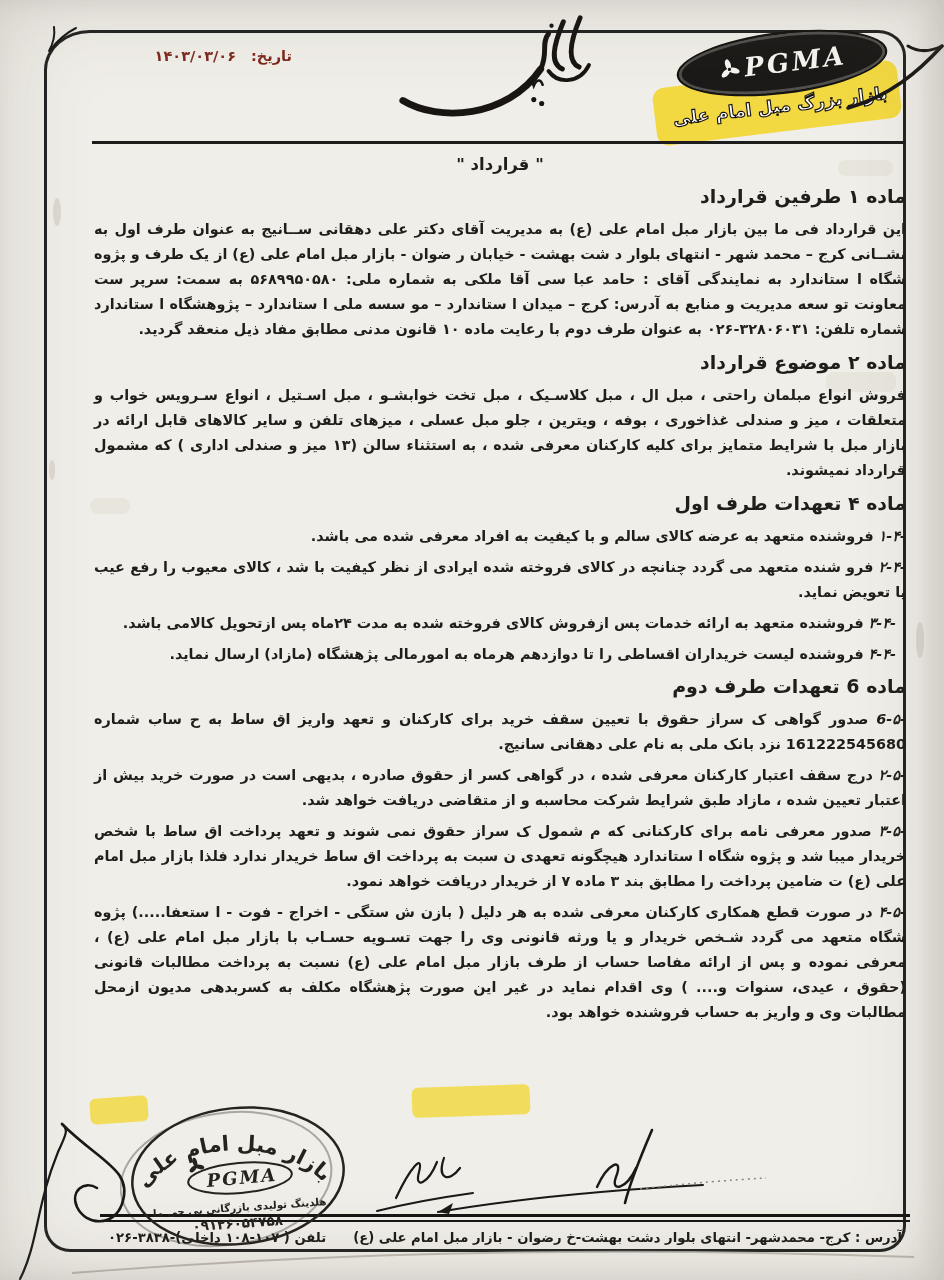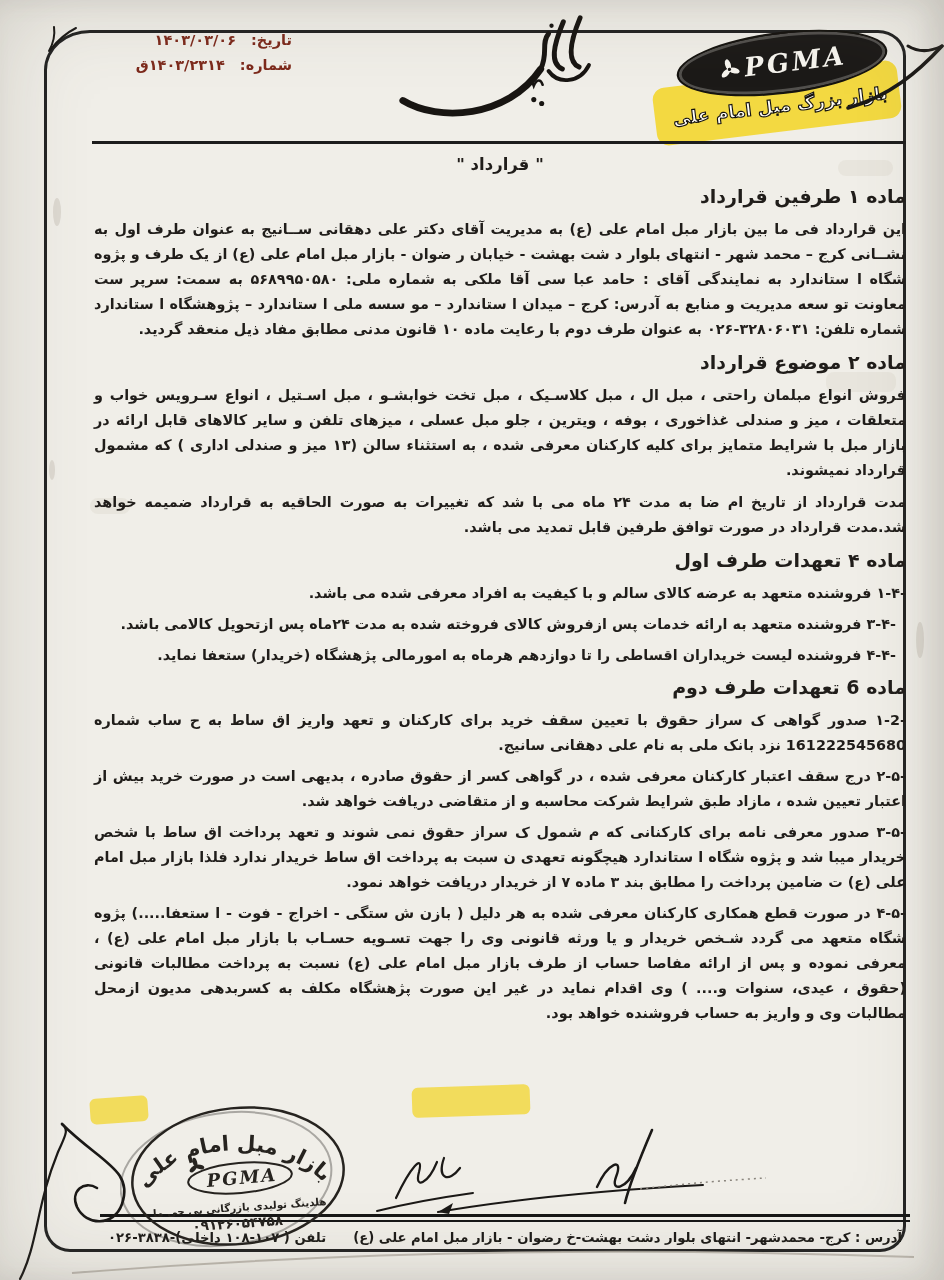--- a/index.html
+++ b/index.html
@@ -3,21 +3,21 @@
 <meta charset="utf-8">
 <style>
   html,body{margin:0;padding:0;}
   .scene{position:relative;width:944px;height:1280px;background:#f0eee8;overflow:hidden;
          font-family:"DejaVu Sans",sans-serif;color:#201d1a;}
   .vignette{position:absolute;inset:0;z-index:9;pointer-events:none;
             box-shadow:inset 0 0 90px rgba(90,84,72,.20), inset -14px 0 24px rgba(90,84,72,.12);}
   .frame{position:absolute;left:44px;top:30px;width:856px;height:1216px;z-index:2;
          border:3px solid #232323;border-radius:46px 28px 26px 26px / 40px 26px 26px 26px;}
   
-  .date-block{position:absolute;left:92px;top:28px;width:200px;z-index:3;direction:rtl;
+  .date-block{position:absolute;left:92px;top:44px;width:200px;z-index:3;direction:rtl;
               color:#7d2a1c;font-weight:700;font-size:14.5px;line-height:25px;}
   .date-row{white-space:nowrap;}
   .date-row .lbl{margin-left:10px;}
   .bismillah{position:absolute;left:392px;top:8px;width:258px;height:128px;z-index:3;}
   .logo{position:absolute;left:650px;top:32px;width:260px;height:108px;z-index:3;}
   .logo-banner{position:absolute;left:4px;top:42px;width:246px;height:58px;background:#f2d738;
                transform:rotate(-7deg);border-radius:12px;opacity:.95;}
   .logo-ellipse{position:absolute;left:26px;top:0;width:208px;height:58px;background:#1c1a18;
                 border:2.5px solid #15130f;border-radius:50%;transform:rotate(-7deg);
                 display:flex;align-items:center;justify-content:center;gap:3px;
@@ -29,21 +29,21 @@
             -webkit-text-stroke:1.15px #14120f;letter-spacing:.5px;direction:rtl;}
   .divider-top{position:absolute;left:92px;width:814px;top:141px;border-top:3.5px solid #1c1c1c;z-index:3;}
   
   .body{position:absolute;left:94px;top:150px;width:812px;z-index:3;direction:rtl;
         font-size:14.4px;font-weight:700;line-height:25px;}
   .doc-title{text-align:center;font-size:16.5px;letter-spacing:1px;margin:2px 0 6px;}
   .art-h{font-size:19px;line-height:27px;margin:5px 0 7px;font-weight:700;}
   .body p{margin:0 0 7px;text-align:justify;}
   .item{margin:0 0 6px;text-align:justify;}
   .item.indent{padding-right:10px;}
-  .num{unicode-bidi:bidi-override;}
+  .num{unicode-bidi:bidi-override;font-style:italic;}
   
   .hl{position:absolute;background:#f2d738;opacity:.8;border-radius:6px;z-index:1;}
   .hl1{left:412px;top:1086px;width:118px;height:30px;transform:rotate(-2deg);}
   .hl2{left:90px;top:1097px;width:58px;height:26px;transform:rotate(-4deg);}
   .smudge{position:absolute;background:#e3dfd6;opacity:.6;border-radius:8px;z-index:1;}
   
   .stamp{position:absolute;left:120px;top:1092px;width:236px;height:158px;z-index:5;}
   .marks{position:absolute;inset:0;z-index:6;pointer-events:none;}
   
   .divider-bottom{position:absolute;left:100px;width:810px;top:1214px;z-index:3;}
@@ -63,24 +63,20 @@
   <div class="smudge" style="left:826px;top:372px;width:70px;height:20px;"></div>
   <div class="smudge" style="left:838px;top:160px;width:55px;height:16px;"></div>
   <div class="smudge" style="left:90px;top:498px;width:40px;height:16px;"></div>
 
   <div class="frame"></div>
 
   <div class="date-block">
     <div class="date-row">
       <span class="lbl">تاریخ:</span>
       <bdo dir="ltr">۱۴۰۳/۰۳/۰۶</bdo>
-    </div>
-    <div class="date-row">
-      <span class="lbl">شماره:</span>
-      <bdo dir="ltr">۱۴۰۳/۲۳۱۴</bdo><span>ق</span>
     </div>
   </div>
 
   <svg class="bismillah" viewBox="0 0 260 130" aria-label="بسمه تعالی">
     <g stroke="#181512" fill="none" stroke-linecap="round">
       <path d="M10,94 C46,116 116,112 150,62" stroke-width="7"></path>
       <path d="M150,62 C158,46 150,36 158,26" stroke-width="5"></path>
       <path d="M134,80 c3,-7 7,-7 9,-1 c3,-7 7,-7 9,-1" stroke-width="2.6"></path>
       <path d="M173,14 C163,38 159,56 172,62" stroke-width="5"></path>
       <path d="M190,10 C180,34 176,54 189,60" stroke-width="5"></path>
@@ -113,29 +109,29 @@
 
   <div class="body">
     <div class="doc-title">" قرارداد "</div>
 
     <div class="art-h">ماده ۱ طرفین قرارداد</div>
     <p>این قرارداد فی ما بین بازار مبل امام علی (ع) به مدیریت آقای دکتر علی دهقانی ســانیج به عنوان طرف اول به نشــانی کرج – محمد شهر - انتهای بلوار د شت بهشت - خیابان ر ضوان - بازار مبل امام علی (ع) از یک طرف و پژوه شگاه ا ستاندارد به نمایندگی آقای : حامد عبا سی آقا ملکی به شماره ملی: ۵۶۸۹۹۵۰۵۸۰ به سمت: سرپر ست معاونت تو سعه مدیریت و منابع به آدرس: کرج – میدان ا ستاندارد – مو سسه ملی ا ستاندارد – پژوهشگاه ا ستاندارد شماره تلفن: ۳۲۸۰۶۰۳۱-۰۲۶ به عنوان طرف دوم با رعایت ماده ۱۰ قانون مدنی مطابق مفاد ذیل منعقد گردید.</p>
 
     <div class="art-h">ماده ۲ موضوع قرارداد</div>
     <p>فروش انواع مبلمان راحتی ، مبل ال ، مبل کلاسـیک ، مبل تخت خوابشـو ، مبل اسـتیل ، انواع سـرویس خواب و متعلقات ، میز و صندلی غذاخوری ، بوفه ، ویترین ، جلو مبل عسلی ، میزهای تلفن و سایر کالاهای قابل ارائه در بازار مبل با شرایط متمایز برای کلیه کارکنان معرفی شده ، به استثناء سالن (۱۳ میز و صندلی اداری ) که مشمول قرارداد نمیشوند.</p>
 
-    <p>مدت قرارداد از تاریخ ام ضا به مدت ۲۴ ماه می با شد که تغییرات به صورت الحاقیه به قرارداد ضمیمه خواهد شد.مدت قرارداد در صورت توافق طرفین قابل تمدید می باشد.</p>
 
     <div class="art-h">ماده ۴ تعهدات طرف اول</div>
     <div class="item"><bdo dir="ltr" class="num">۱-۴-</bdo> <span>فروشنده متعهد به عرضه کالای سالم و با کیفیت به افراد معرفی شده می باشد.</span></div>
+    <div class="item"><bdo dir="ltr" class="num">۲-۴-</bdo> <span>فرو شنده متعهد می گردد چنانچه در کالای فروخته شده ایرادی از نظر کیفیت با شد ، کالای معیوب را رفع عیب یا تعویض نماید.</span></div>
     <div class="item indent"><bdo dir="ltr" class="num">۳-۴-</bdo> <span>فروشنده متعهد به ارائه خدمات پس ازفروش کالای فروخته شده به مدت ۲۴ماه پس ازتحویل کالامی باشد.</span></div>
-    <div class="item indent"><bdo dir="ltr" class="num">۴-۴-</bdo> <span>فروشنده لیست خریداران اقساطی را تا دوازدهم هرماه به امورمالی پژهشگاه (خریدار) ستعفا نماید.</span></div>
+    <div class="item indent"><bdo dir="ltr" class="num">۴-۴-</bdo> <span>فروشنده لیست خریداران اقساطی را تا دوازدهم هرماه به امورمالی پژهشگاه (مازاد) ارسال نماید.</span></div>
 
     <div class="art-h">ماده 6 تعهدات طرف دوم</div>
-    <div class="item"><bdo dir="ltr" class="num">۱-2-</bdo> <span>صدور گواهی ک سراز حقوق با تعیین سقف خرید برای کارکنان و تعهد واریز اق ساط به ح ساب شماره 161222545680 نزد بانک ملی به نام علی دهقانی سانیج.</span></div>
+    <div class="item"><bdo dir="ltr" class="num">6-۵-</bdo> <span>صدور گواهی ک سراز حقوق با تعیین سقف خرید برای کارکنان و تعهد واریز اق ساط به ح ساب شماره 161222545680 نزد بانک ملی به نام علی دهقانی سانیج.</span></div>
     <div class="item"><bdo dir="ltr" class="num">۲-۵-</bdo> <span>درج سقف اعتبار کارکنان معرفی شده ، در گواهی کسر از حقوق صادره ، بدیهی است در صورت خرید بیش از اعتبار تعیین شده ، مازاد طبق شرایط شرکت محاسبه و از متقاضی دریافت خواهد شد.</span></div>
     <div class="item"><bdo dir="ltr" class="num">۳-۵-</bdo> <span>صدور معرفی نامه برای کارکنانی که م شمول ک سراز حقوق نمی شوند و تعهد پرداخت اق ساط با شخص خریدار میبا شد و پژوه شگاه ا ستاندارد هیچگونه تعهدی ن سبت به پرداخت اق ساط خریدار ندارد فلذا بازار مبل امام علی (ع) ت ضامین پرداخت را مطابق بند ۳ ماده ۷ از خریدار دریافت خواهد نمود.</span></div>
     <div class="item"><bdo dir="ltr" class="num">۴-۵-</bdo> <span>در صورت قطع همکاری کارکنان معرفی شده به هر دلیل ( بازن ش ستگی - اخراج - فوت - ا ستعفا.....) پژوه شگاه متعهد می گردد شـخص خریدار و یا ورثه قانونی وی را جهت تسـویه حسـاب با بازار مبل امام علی (ع) ، معرفی نموده و پس از ارائه مفاصا حساب از طرف بازار مبل امام علی (ع) نسبت به پرداخت مطالبات قانونی (حقوق ، عیدی، سنوات و.... ) وی اقدام نماید در غیر این صورت پژهشگاه مکلف به کسربدهی مدیون ازمحل مطالبات وی و واریز به حساب فروشنده خواهد بود.</span></div>
   </div>
 
   <svg class="stamp" viewBox="0 0 236 158">
     <g stroke="#26231f" fill="none">
       <ellipse cx="118" cy="84" rx="106" ry="68" stroke-width="2.5" transform="rotate(-6 118 84)"></ellipse>
       <ellipse cx="106" cy="87" rx="106" ry="66" stroke-width="2" opacity=".35" transform="rotate(-8 106 87)"></ellipse>
       <ellipse cx="120" cy="86" rx="52" ry="15" stroke-width="2" transform="rotate(-5 120 86)"></ellipse>

